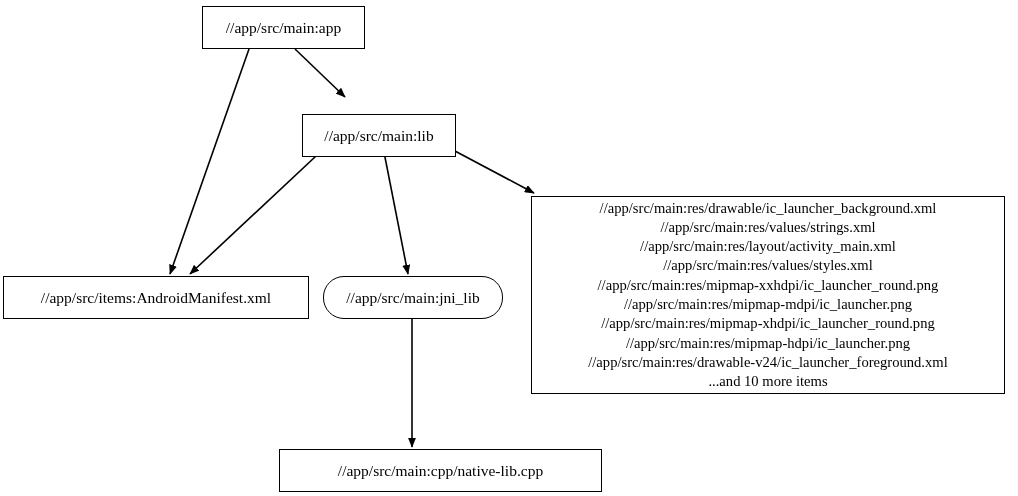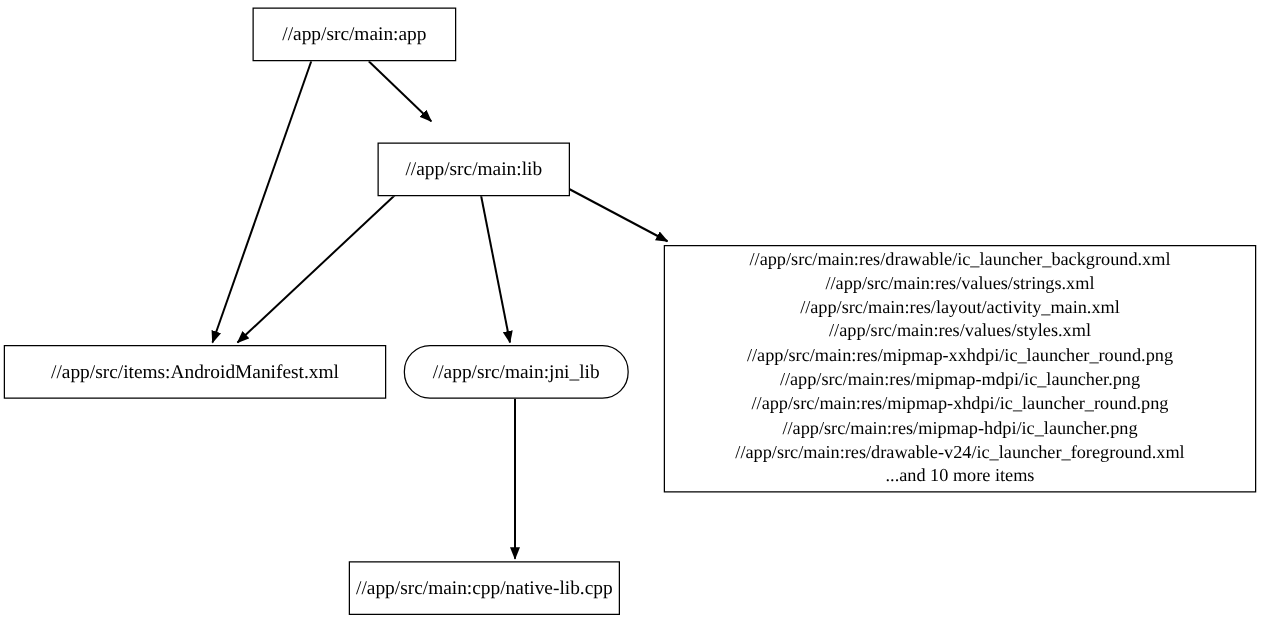--- a/index.html
+++ b/index.html
@@ -44,21 +44,21 @@
     width: 1018px;
     height: 496px;
     z-index: 1;
   }
   
   #node-app        { left: 202px; top: 6px;   width: 163px; height: 43px; }
   #node-lib        { left: 302px; top: 99px;  width: 154px; height: 43px; margin-top: 15px; }
   #node-manifest   { left: 3px;   top: 276px; width: 306px; height: 43px; }
   #node-jnilib     { left: 323px; top: 276px; width: 180px; height: 43px; border-radius: 21px; }
   #node-res        { left: 531px; top: 196px; width: 474px; height: 198px; }
-  #node-nativelib  { left: 279px; top: 449px; width: 217px; height: 43px; }
+  #node-nativelib  { left: 279px; top: 449px; width: 323px; height: 43px; }
 </style>
 </head>
 <body>
 
 <div id="graph-canvas">
 
   <svg id="edge-layer" viewBox="0 0 1018 496" xmlns="http://www.w3.org/2000/svg">
     <defs>
       <marker id="arrowhead" markerWidth="10" markerHeight="8" refX="9.2" refY="4" orient="auto" markerUnits="userSpaceOnUse">
         <path d="M0,0 L10,4 L0,8 z" fill="#000000"></path>

